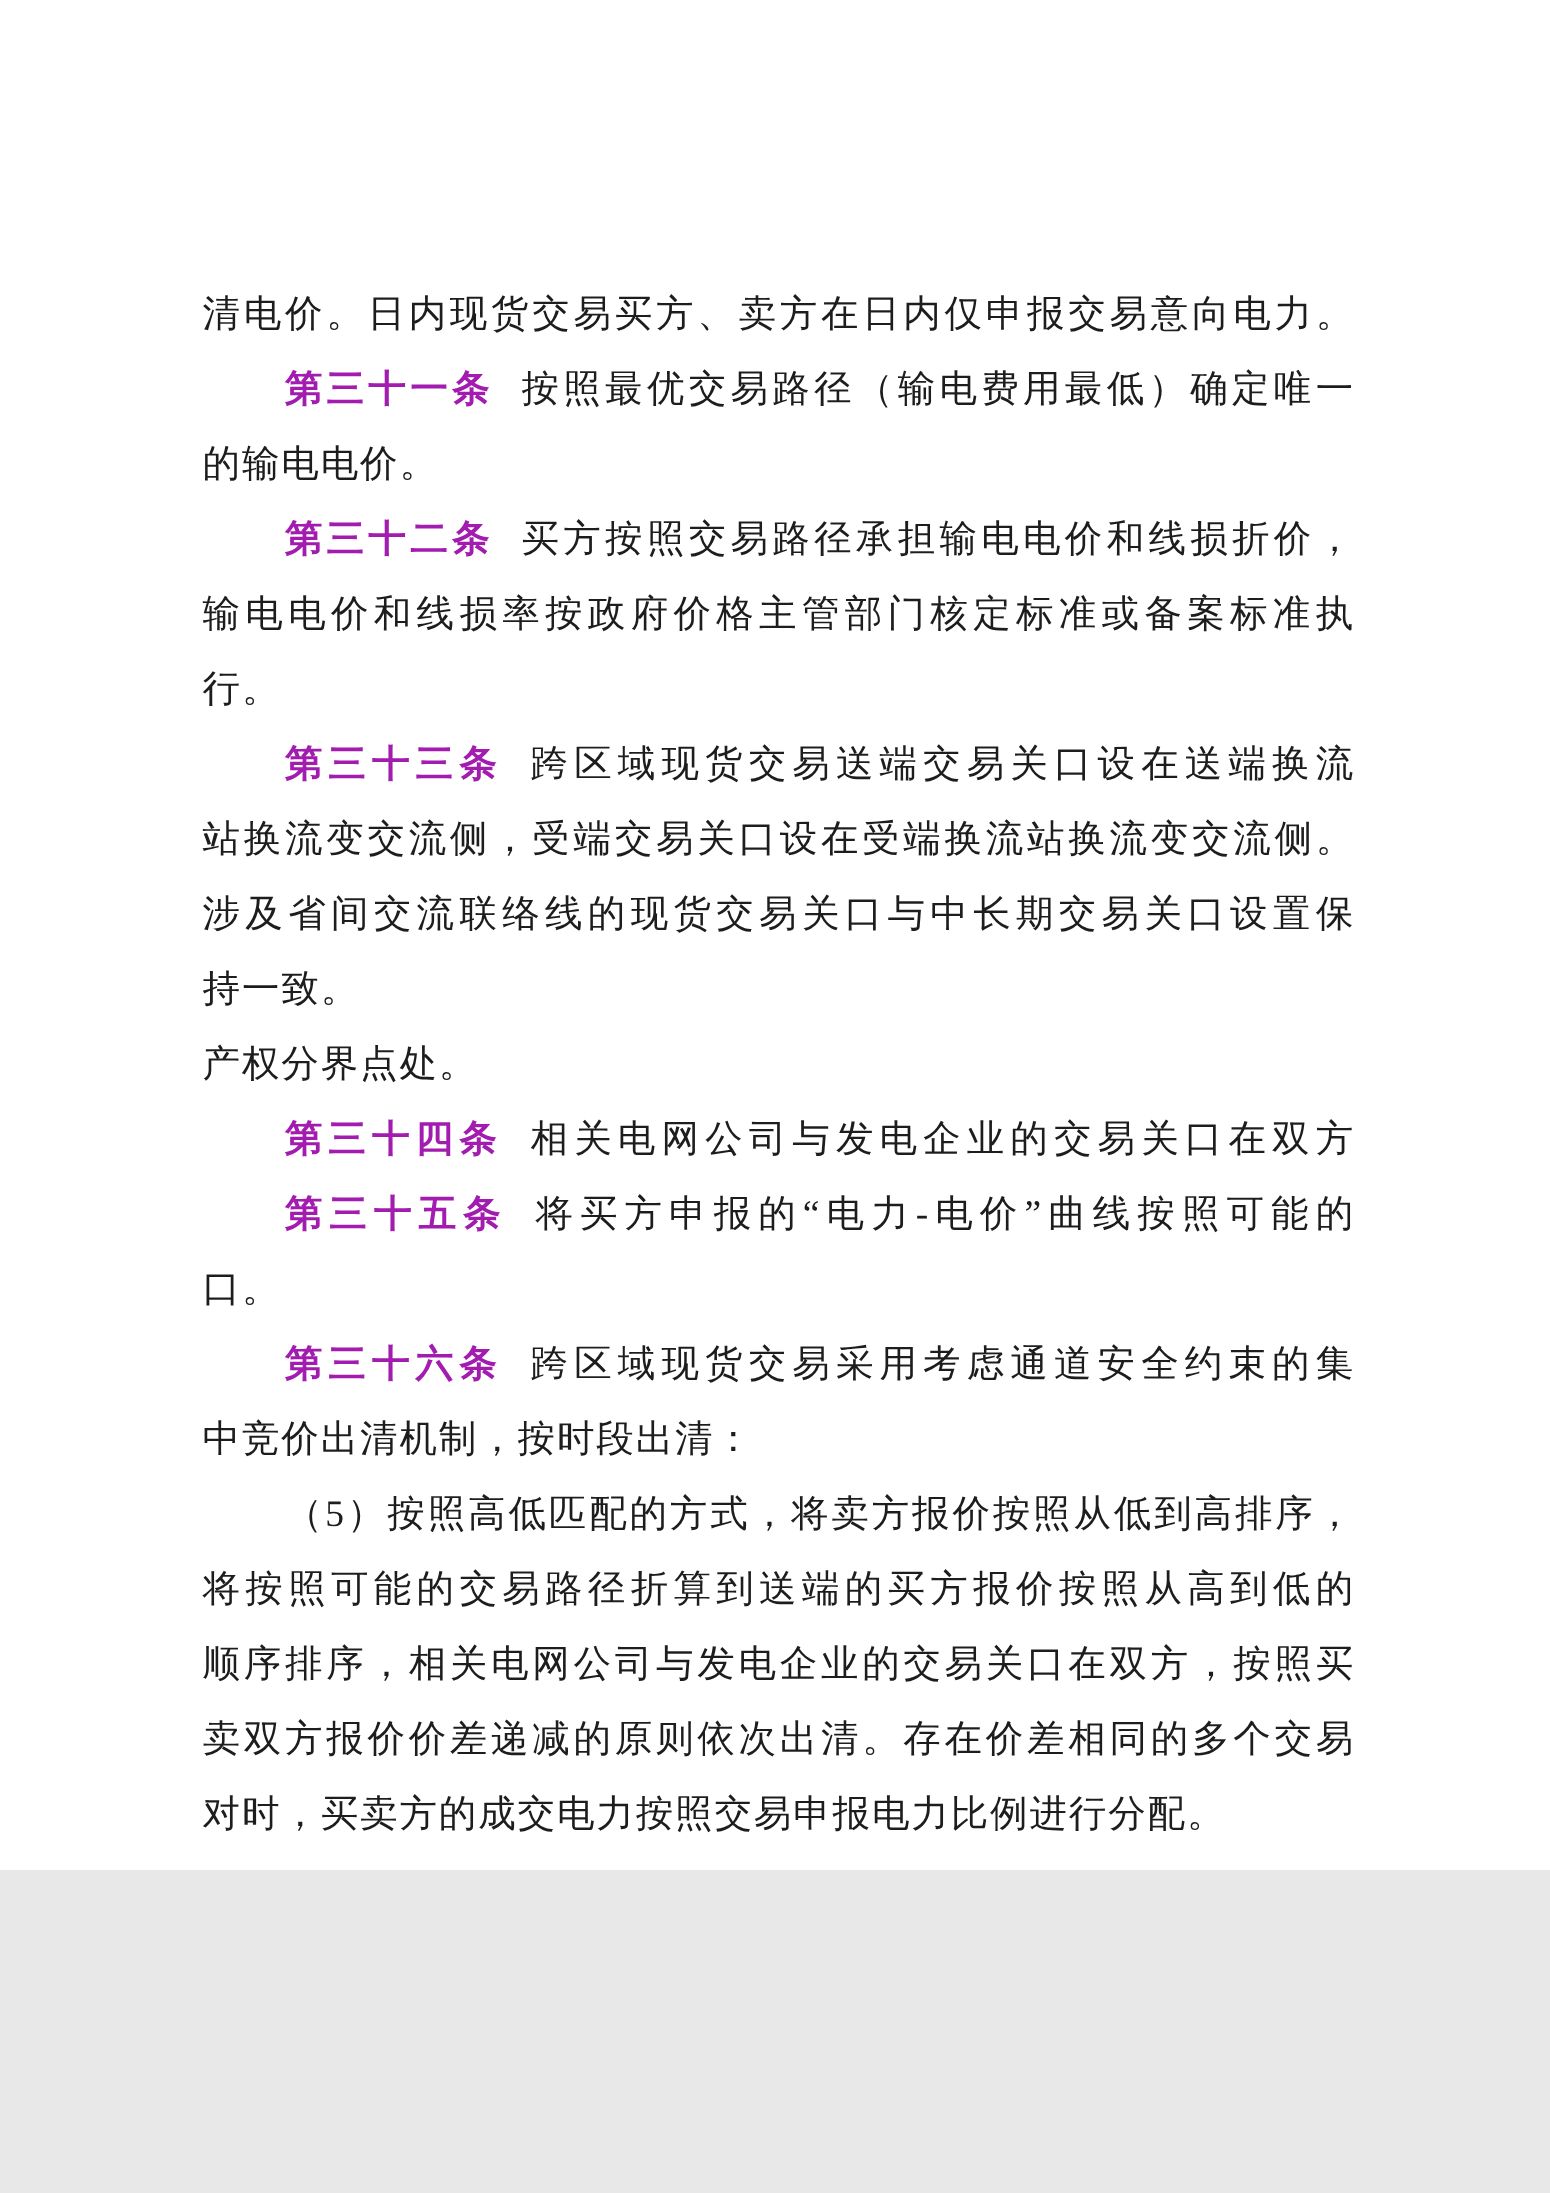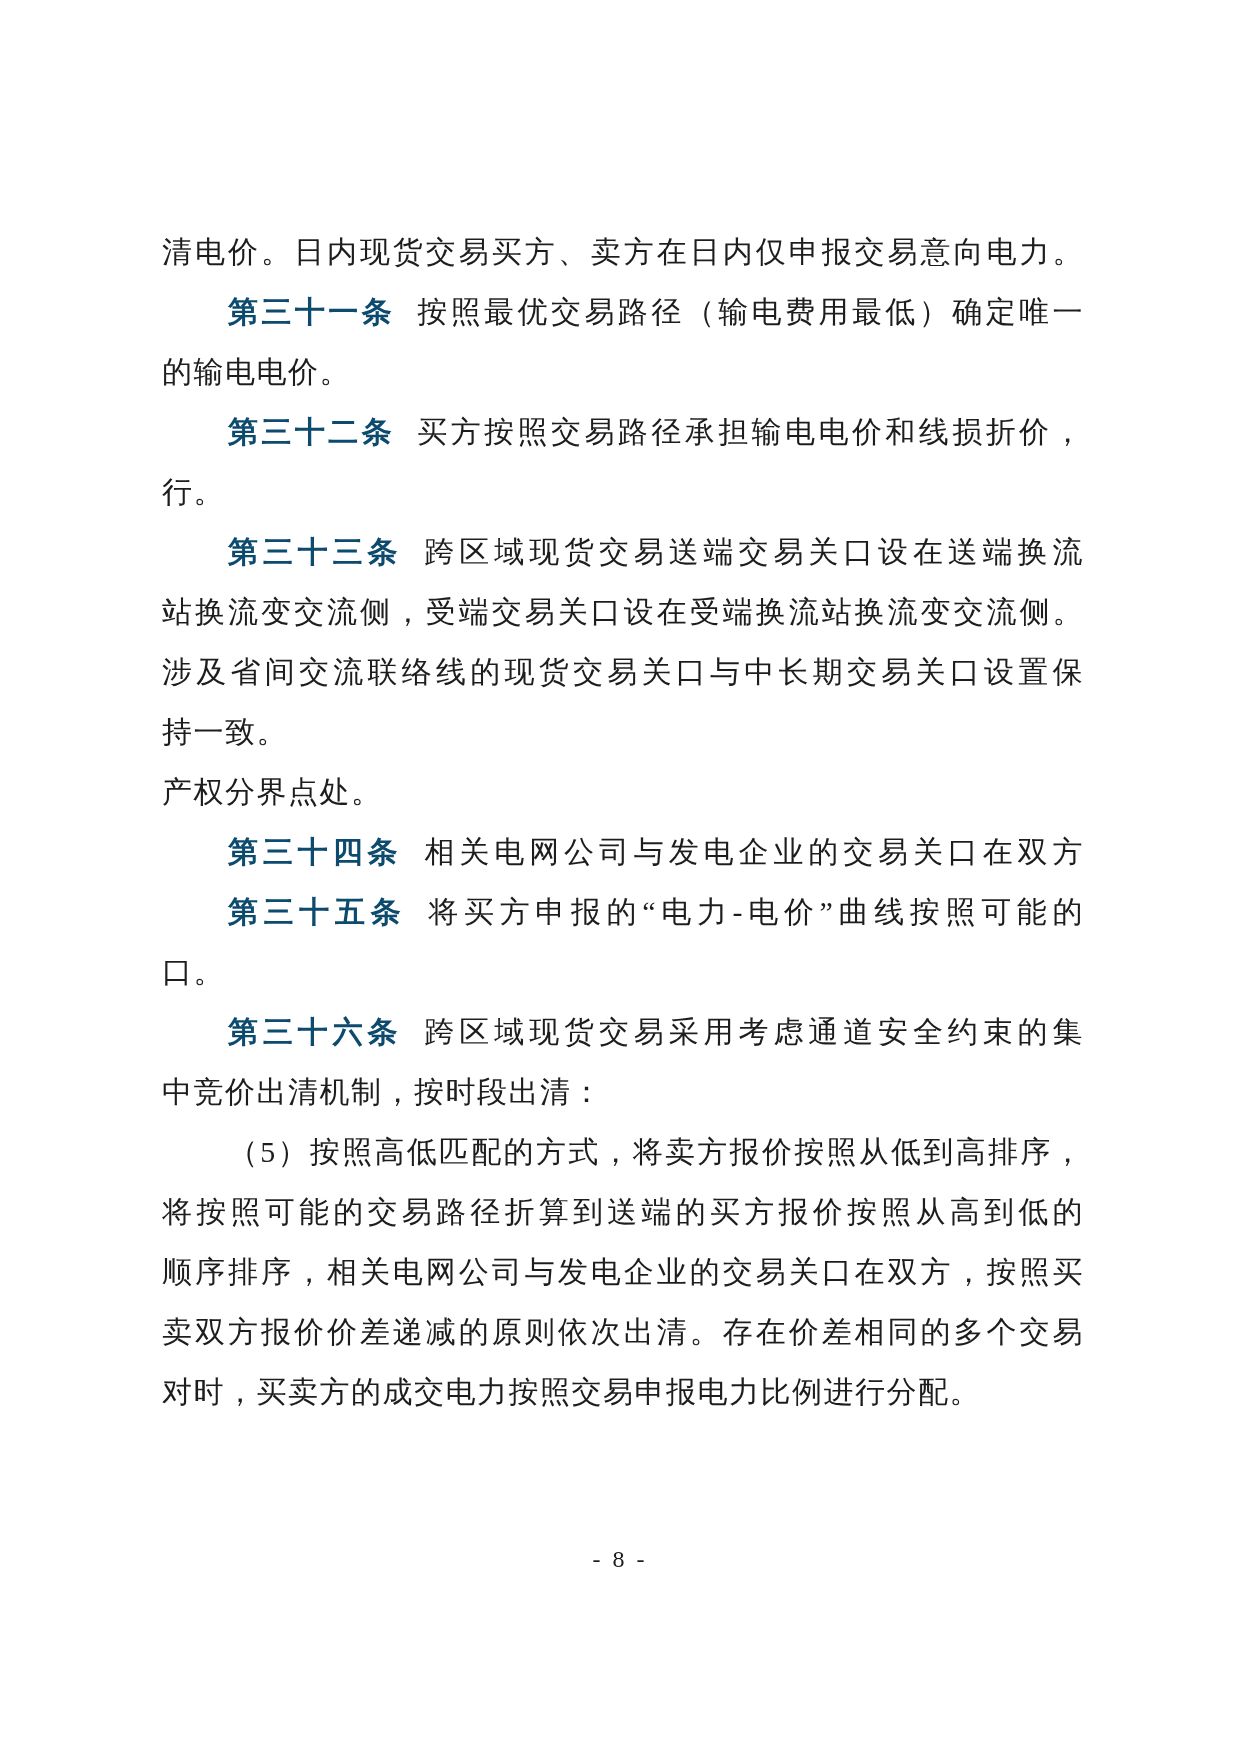--- a/index.html
+++ b/index.html
@@ -3,21 +3,21 @@
 <meta charset="utf-8">
 <style>
   html, body {
     margin: 0;
     padding: 0;
     background: #e8e8e8;
   }
   .page {
     position: relative;
     width: 1240px;
-    height: 1754px;
+    height: 1496px;
     background: #ffffff;
     font-family: "Liberation Serif", serif;
     color: #1d1d1d;
     overflow: hidden;
   }
   .body-text {
     position: absolute;
     left: 162px;
     top: 222px;
     width: 922px;
@@ -30,21 +30,21 @@
   }
   .line.j {
     text-align: justify;
     text-align-last: justify;
   }
   .line.indent {
     text-indent: 66px;
   }
   .lead {
     font-weight: 700;
-    color: #0c4a6e;
+    color: #a21caf;
     margin-right: 22px;
   }
   .page-footer {
     position: absolute;
     top: 1546px;
     left: 0;
     width: 100%;
     text-align: center;
     font-size: 24px;
     letter-spacing: 3px;
@@ -53,20 +53,21 @@
 </style>
 </head>
 <body>
 
 <div class="page">
   <div class="body-text" id="lines-container">
       <div class="line j">清电价。日内现货交易买方、卖方在日内仅申报交易意向电力。</div>
       <div class="line j indent"><span class="lead">第三十一条</span><span>按照最优交易路径（输电费用最低）确定唯一</span></div>
       <div class="line">的输电电价。</div>
       <div class="line j indent"><span class="lead">第三十二条</span><span>买方按照交易路径承担输电电价和线损折价，</span></div>
+      <div class="line j">输电电价和线损率按政府价格主管部门核定标准或备案标准执</div>
       <div class="line">行。</div>
       <div class="line j indent"><span class="lead">第三十三条</span><span>跨区域现货交易送端交易关口设在送端换流</span></div>
       <div class="line j">站换流变交流侧，受端交易关口设在受端换流站换流变交流侧。</div>
       <div class="line j">涉及省间交流联络线的现货交易关口与中长期交易关口设置保</div>
       <div class="line">持一致。</div>
       <div class="line">产权分界点处。</div>
       <div class="line j indent"><span class="lead">第三十四条</span><span>相关电网公司与发电企业的交易关口在双方</span></div>
       <div class="line j indent"><span class="lead">第三十五条</span><span>将买方申报的“电力-电价”曲线按照可能的</span></div>
       <div class="line">口。</div>
       <div class="line j indent"><span class="lead">第三十六条</span><span>跨区域现货交易采用考虑通道安全约束的集</span></div>

